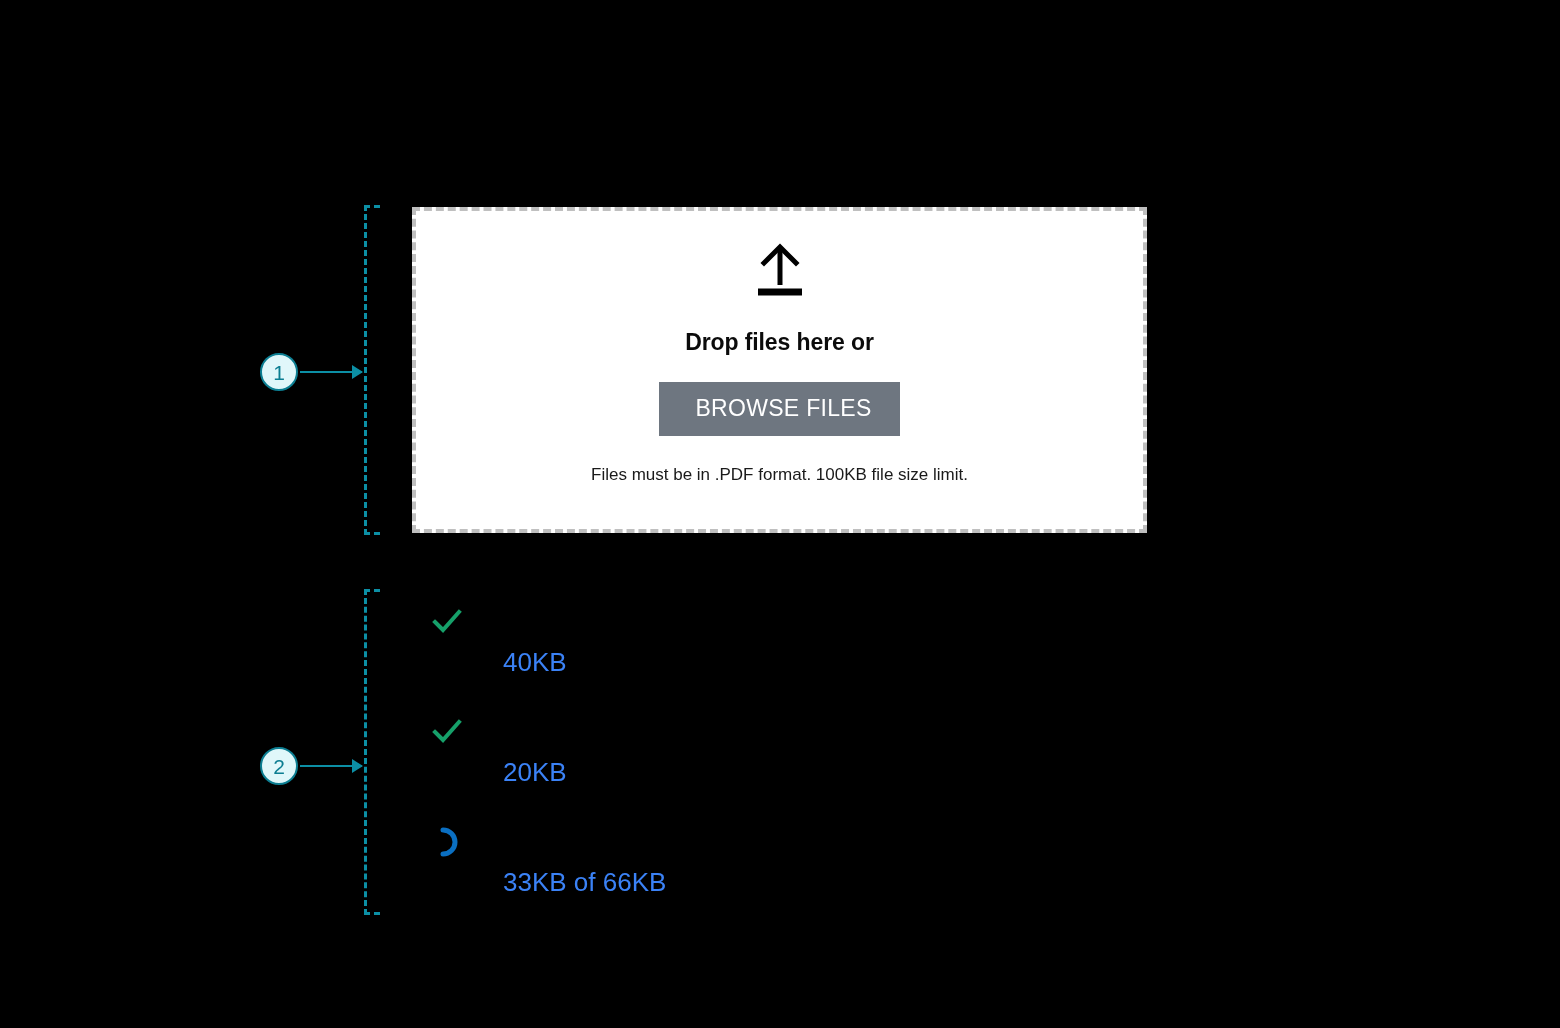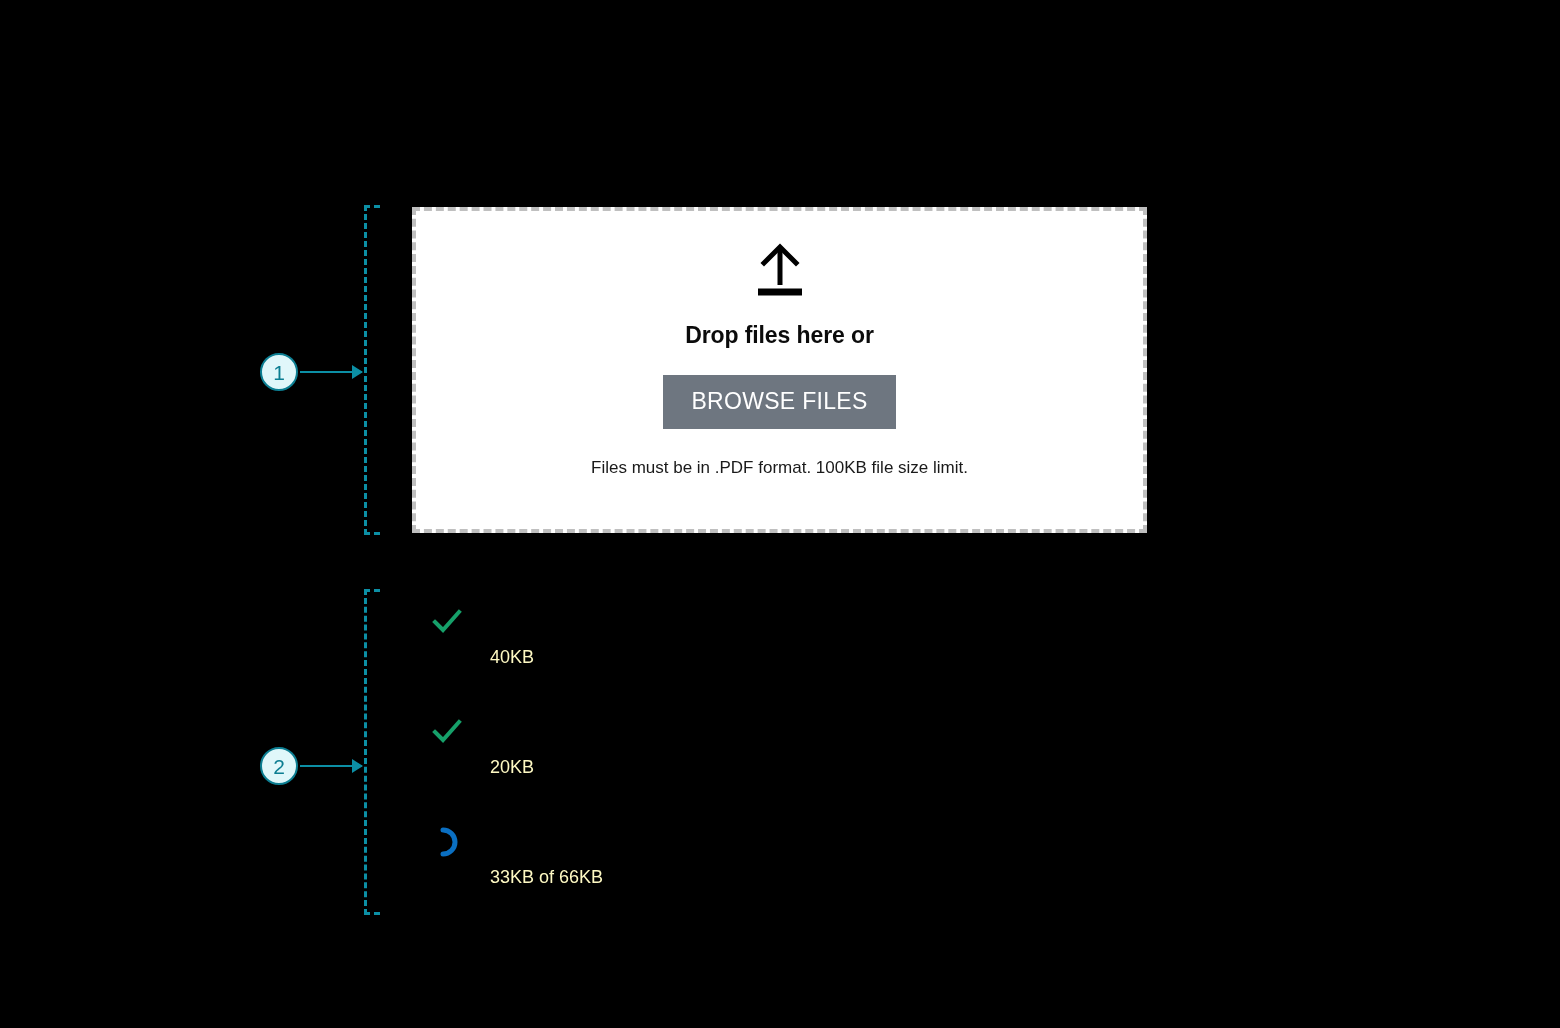--- a/index.html
+++ b/index.html
@@ -78,29 +78,29 @@
     flex-direction: column;
     align-items: center;
   }
   .upload-icon {
     margin-top: 30px;
   }
   .dz-heading {
     font-size: 23px;
     font-weight: bold;
     color: #0B0B0B;
-    margin-top: 19px;
+    margin-top: 26px;
     letter-spacing: -0.1px;
   }
   .browse-btn {
     margin-top: 26px;
     background: #6E7680;
     color: #FFFFFF;
     border: none;
-    padding: 15px 28px 16px 28px;
+    padding: 15px 28px 16px 36px;
     font-size: 23px;
     font-family: "Liberation Sans", sans-serif;
     letter-spacing: 0.3px;
     cursor: pointer;
     line-height: 1;
     border-radius: 0;
   }
   .dz-hint {
     font-size: 17px;
     color: #1A1A1A;
@@ -127,24 +127,24 @@
   .file-name {
     position: absolute;
     left: 58px;
     top: 2px;
     font-size: 21px;
     color: #000000;
     white-space: nowrap;
   }
   .file-meta {
     position: absolute;
-    left: 60px;
+    left: 73px;
     top: 42px;
-    font-size: 18px;
-    color: #fef9c3;
+    font-size: 26px;
+    color: #3b82f6;
     white-space: nowrap;
   }
 </style>
 </head>
 <body>
 
 <div class="bracket" style="left:364px; top:205px; width:16px; height:330px;"></div>
 
 <div class="callout" style="left:260px; top:352px;">
   <div class="callout-circle">1</div>

